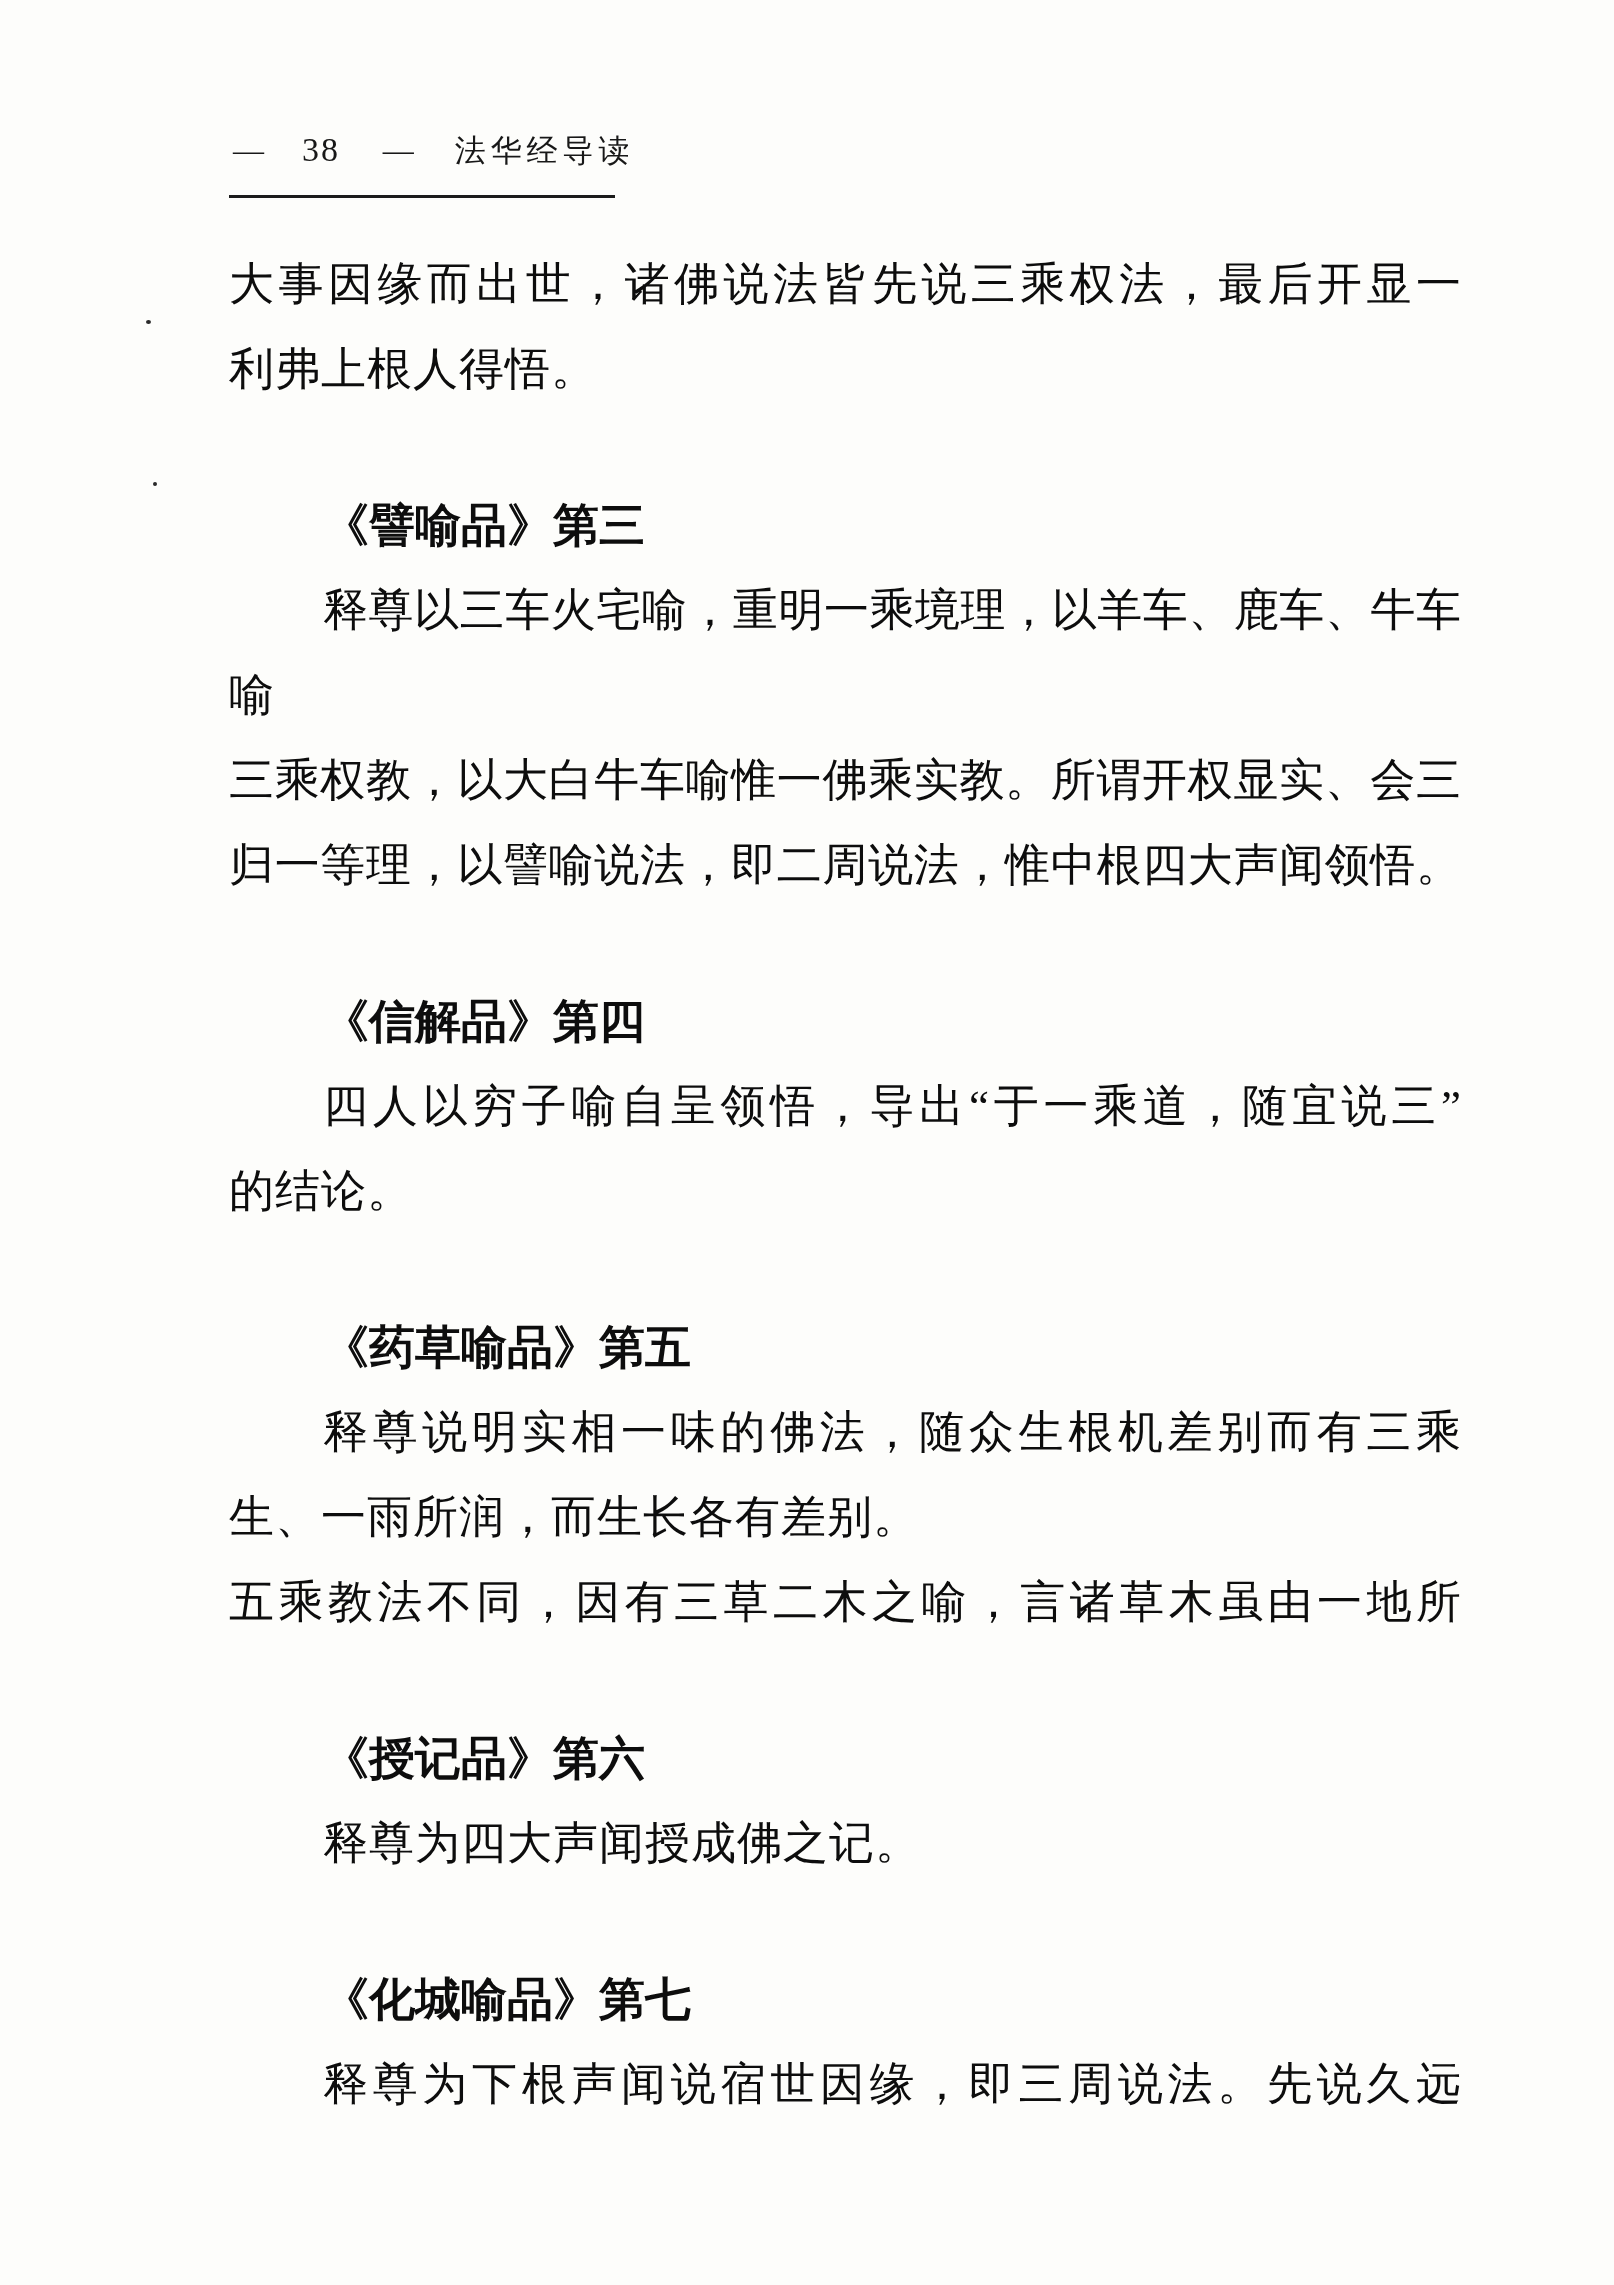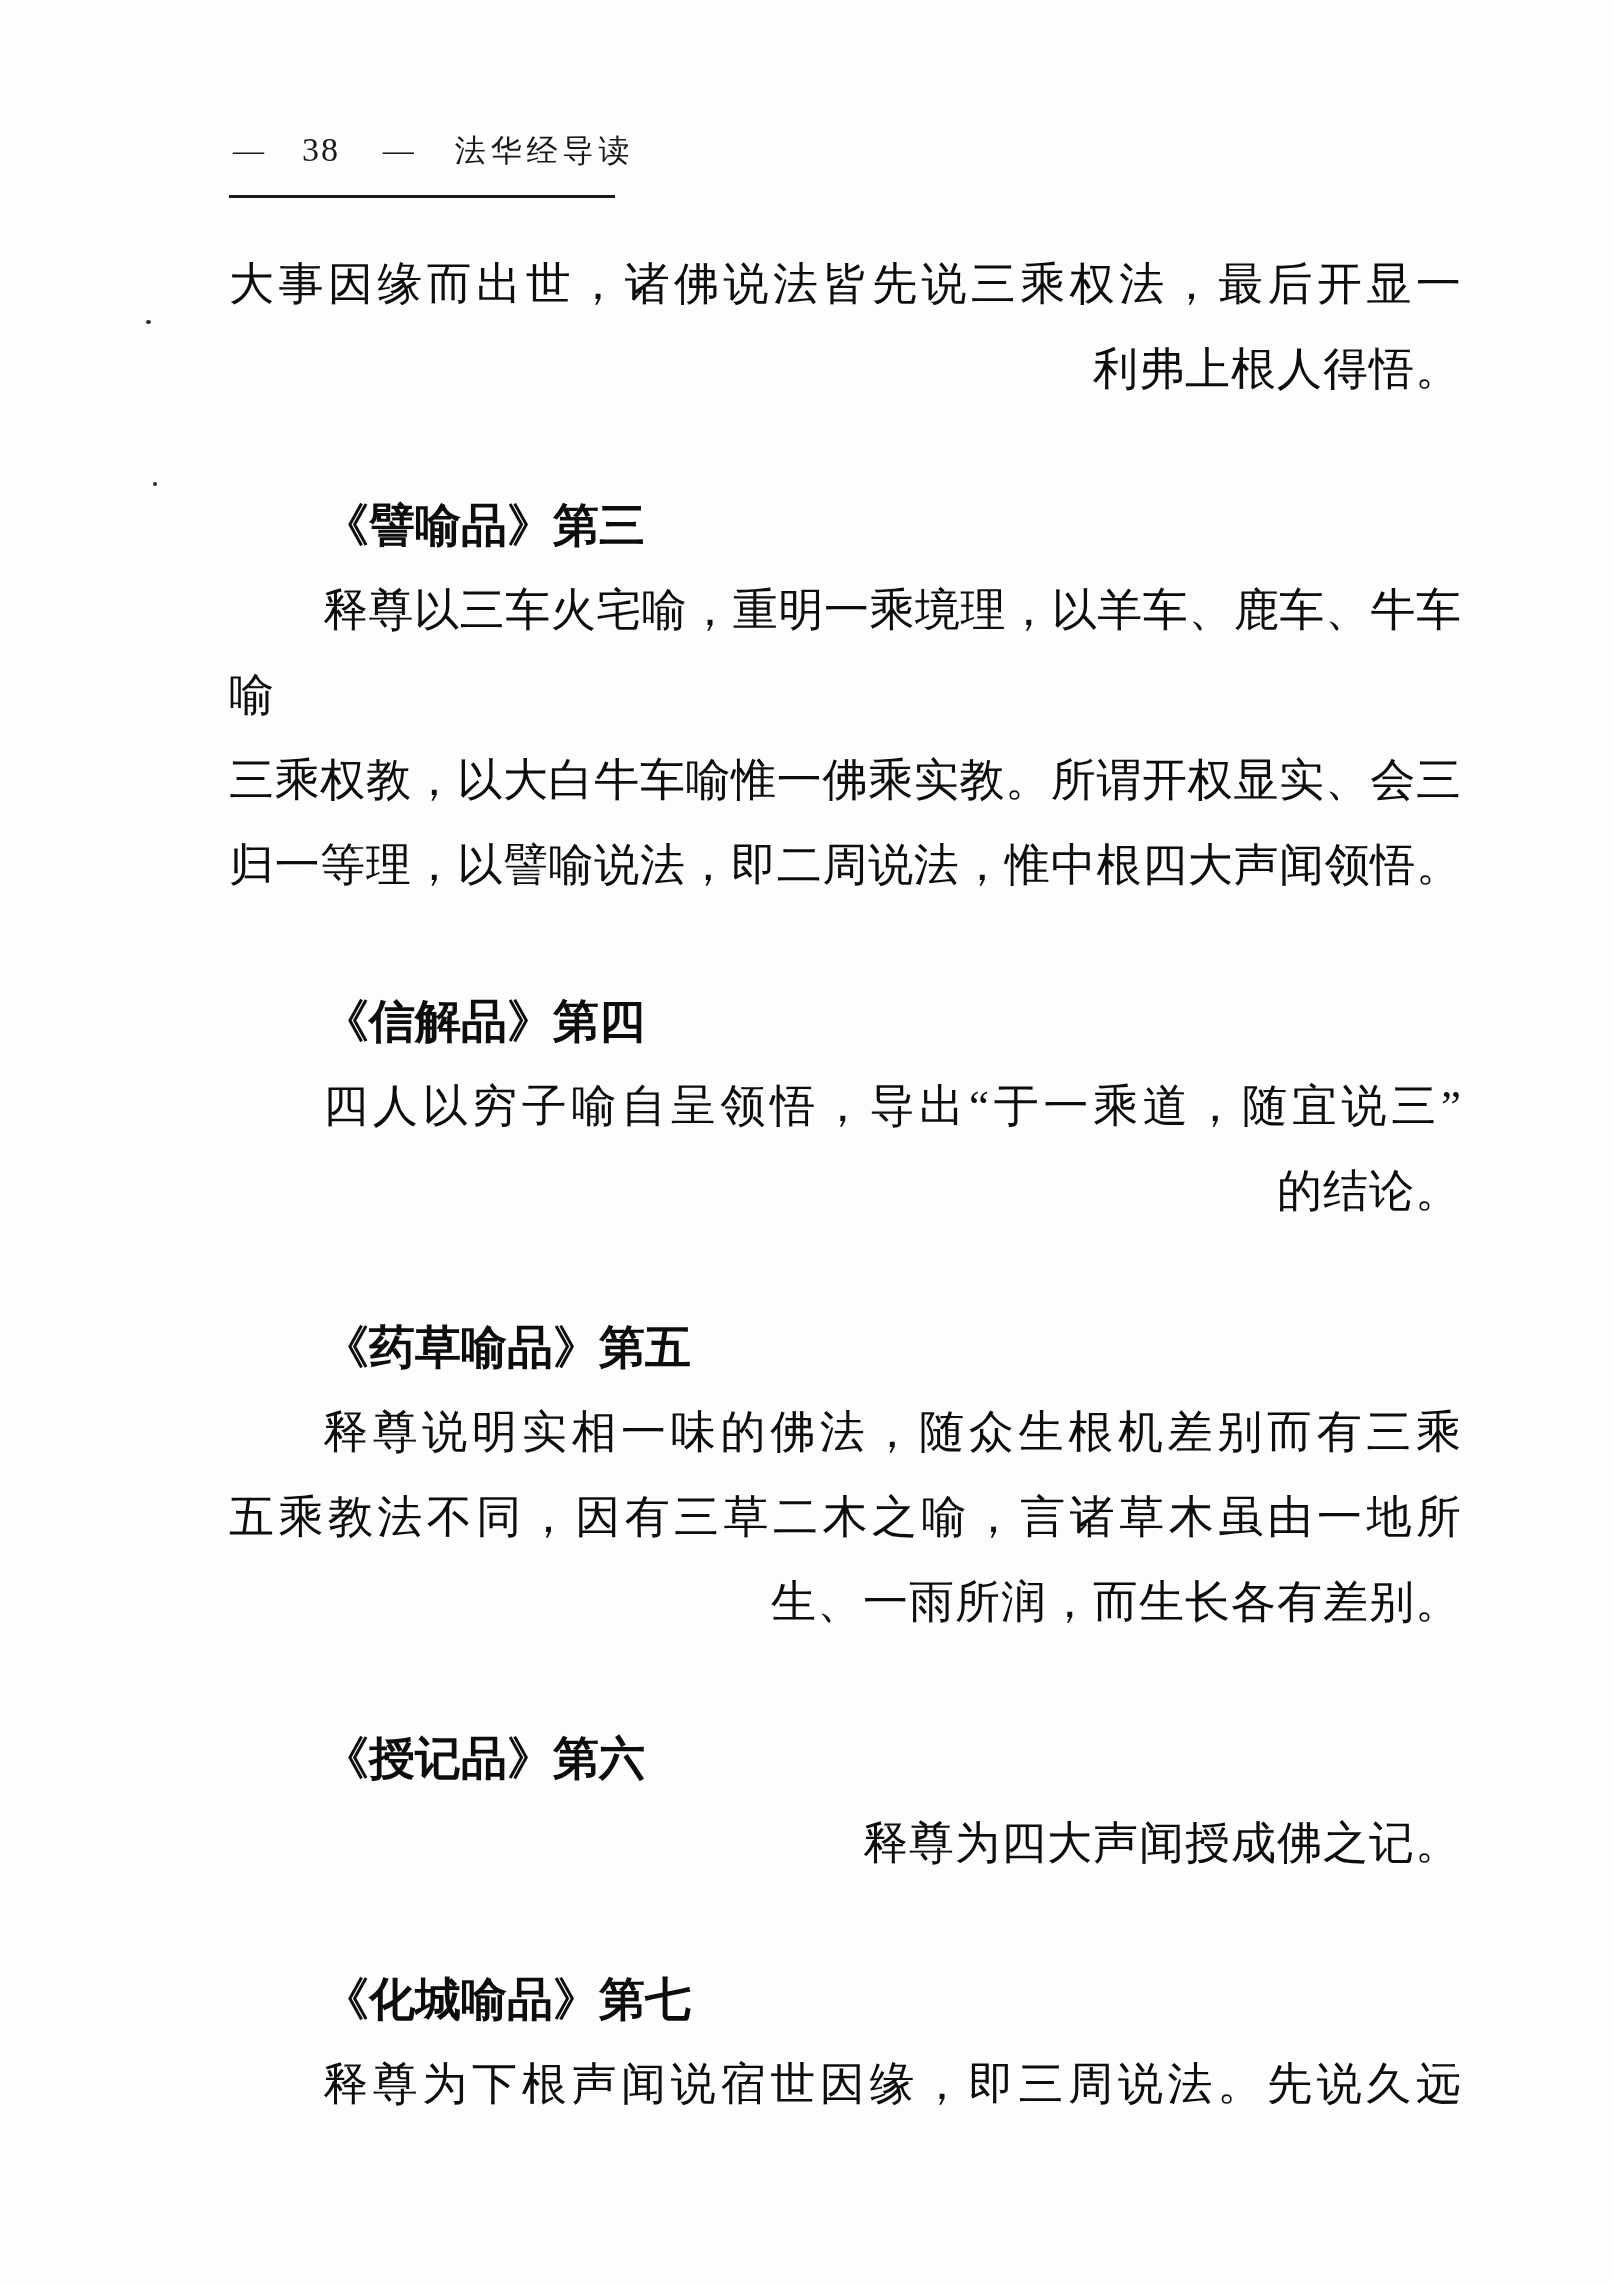--- a/index.html
+++ b/index.html
@@ -34,21 +34,21 @@
     background: #1b1b1b;
   }
   .content {
     position: absolute;
     left: 229px;
     top: 242px;
     width: 1232px;
     font-size: 45px;
     line-height: 85px;
   }
-  .line { text-align: right; letter-spacing: 1px; }
+  .line { text-align: left; letter-spacing: 1px; }
   .line.full {
     text-align: justify;
     text-align-last: justify;
     letter-spacing: 0;
   }
   .para.indent .line:first-child { text-indent: 94px; }
   .heading {
     margin-top: 71px;
     padding-left: 94px;
     font-weight: 700;
@@ -81,22 +81,22 @@
         <div class="line full">归一等理，以譬喻说法，即二周说法，惟中根四大声闻领悟。</div>
       </div>
       <div class="heading">《信解品》第四</div>
       <div class="para indent">
         <div class="line full">四人以穷子喻自呈领悟，导出“于一乘道，随宜说三”</div>
         <div class="line">的结论。</div>
       </div>
       <div class="heading">《药草喻品》第五</div>
       <div class="para indent">
         <div class="line full">释尊说明实相一味的佛法，随众生根机差别而有三乘</div>
+        <div class="line">生、一雨所润，而生长各有差别。</div>
         <div class="line full">五乘教法不同，因有三草二木之喻，言诸草木虽由一地所</div>
-        <div class="line">生、一雨所润，而生长各有差别。</div>
       </div>
       <div class="heading">《授记品》第六</div>
       <div class="para indent">
         <div class="line">释尊为四大声闻授成佛之记。</div>
       </div>
       <div class="heading">《化城喻品》第七</div>
       <div class="para indent">
         <div class="line full">释尊为下根声闻说宿世因缘，即三周说法。先说久远</div>
       </div>
     </div>

